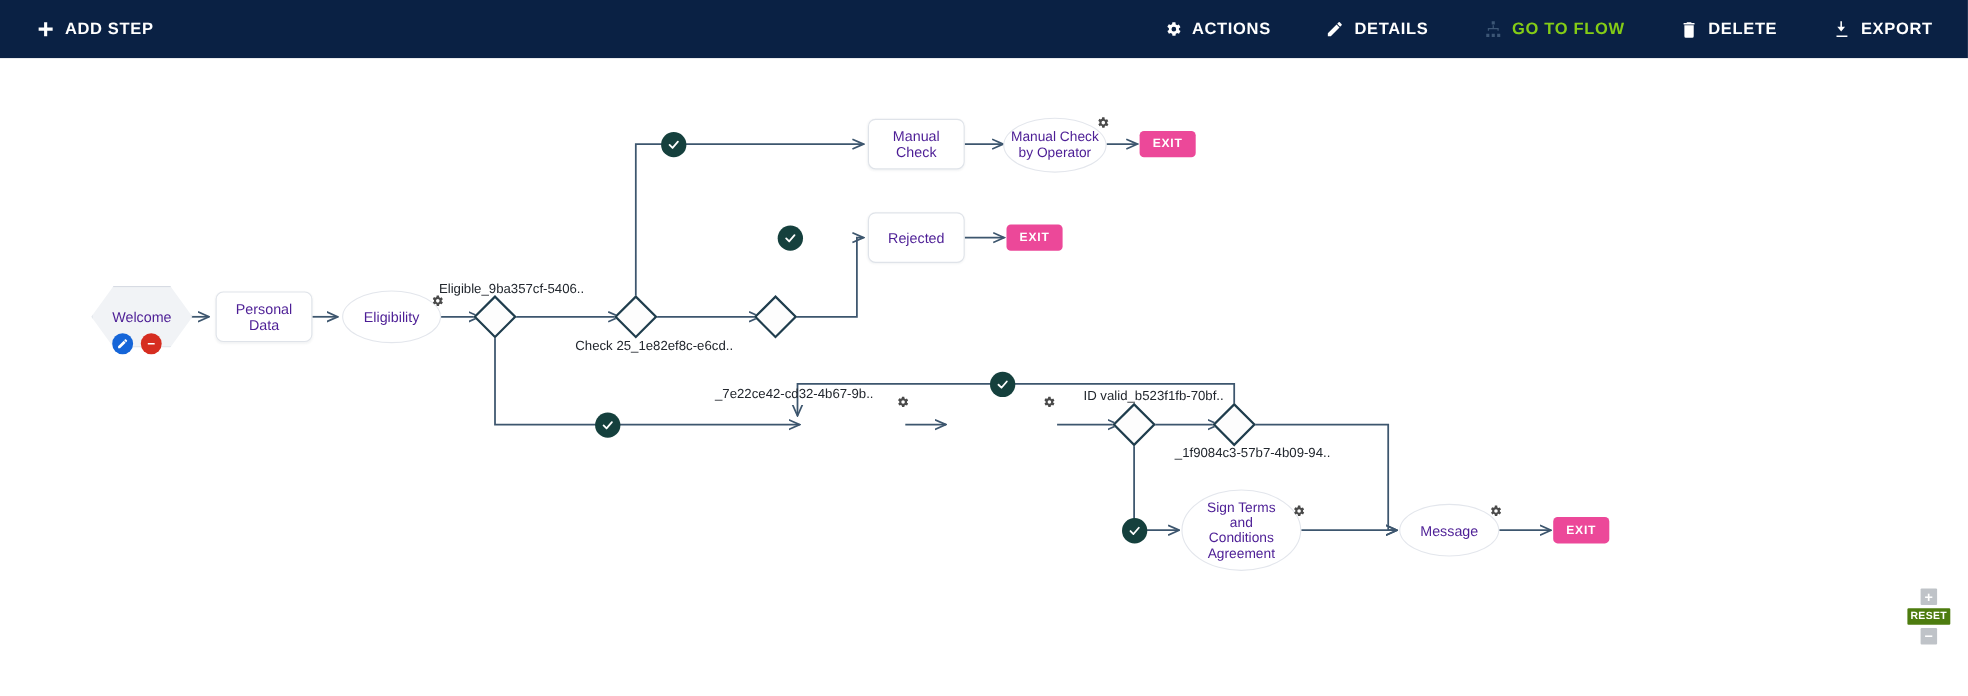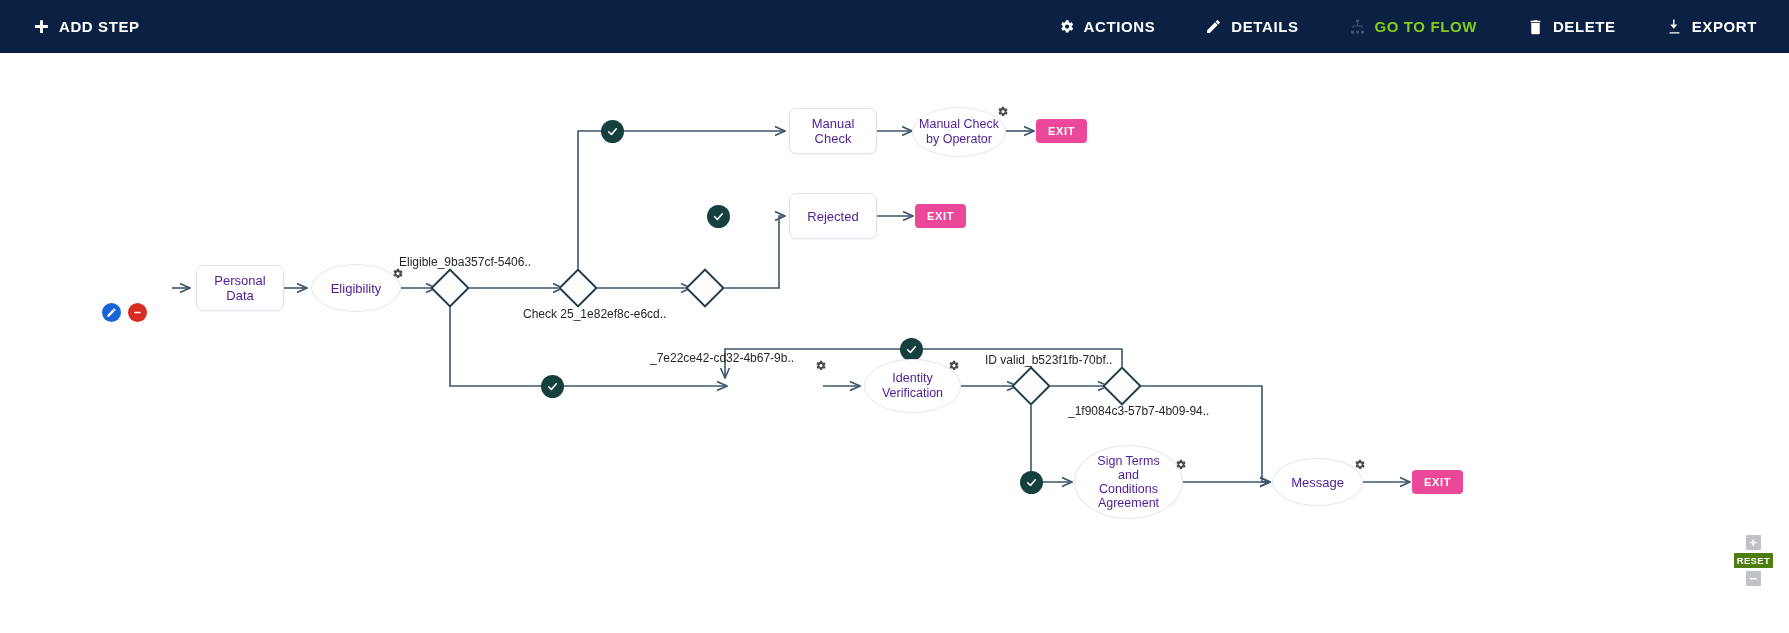--- a/index.html
+++ b/index.html
@@ -254,20 +254,23 @@
       <path d="M1136,333 L1262,333 L1262,429 L1270,429" marker-end="url(#arw)"></path>
 
       <path d="M1031,348 L1031,429 L1072,429" marker-end="url(#arw)"></path>
 
       <path d="M1183,429 L1270,429" marker-end="url(#arw)"></path>
 
       <path d="M1363,429 L1410,429" marker-end="url(#arw)"></path>
     </g>
   </svg>
 
+  <div class="node n-hex" style="left:83px; top:207px;">
+    <span class="n-label">Welcome</span>
+  </div>
   <div class="wc-actions" style="left:102px; top:250px;">
     <span class="wc-ic wc-edit">
       <svg viewBox="0 0 24 24" fill="#ffffff">
           <path d="M3 17.2V21h3.8L18 9.8 14.2 6 3 17.2zM20.7 7.1a1 1 0 0 0 0-1.4l-2.4-2.4a1 1 0 0 0-1.4 0L15 5.2 18.8 9l1.9-1.9z"></path>
         </svg>
     </span>
     <span class="wc-ic wc-del">
       <svg viewBox="0 0 24 24" fill="#ffffff">
           <rect x="5" y="10.5" width="14" height="3" rx="1"></rect>
         </svg>
@@ -352,26 +355,20 @@
   <div class="node n-exit" style="left:915px; top:151px;">
     <span>EXIT</span>
   </div>
 
   <span class="gear" style="left:814px; top:306px;">
     <svg viewBox="0 0 24 24" fill="#4a4a4a">
         <path d="M19.4 13a7.6 7.6 0 0 0 0-2l2-1.5-2-3.4-2.4 1a7.5 7.5 0 0 0-1.7-1L14.9 3h-3.9l-.4 2.6c-.6.2-1.2.6-1.7 1l-2.4-1-2 3.4L6.6 11a7.6 7.6 0 0 0 0 2l-2 1.5 2 3.4 2.4-1c.5.4 1.1.8 1.7 1l.4 2.6h3.9l.4-2.6c.6-.2 1.2-.6 1.7-1l2.4 1 2-3.4zM12.9 15a3 3 0 1 1 0-6 3 3 0 0 1 0 6z"></path>
       </svg>
   </span>
 
-  <div class="node n-ellipse" style="left:864px; top:306px; width:97px; height:54px;">
-    <span class="n-label small">
-      <span>Identity</span><br>
-      <span>Verification</span>
-    </span>
-  </div>
   <span class="gear" style="left:947px; top:306px;">
     <svg viewBox="0 0 24 24" fill="#4a4a4a">
         <path d="M19.4 13a7.6 7.6 0 0 0 0-2l2-1.5-2-3.4-2.4 1a7.5 7.5 0 0 0-1.7-1L14.9 3h-3.9l-.4 2.6c-.6.2-1.2.6-1.7 1l-2.4-1-2 3.4L6.6 11a7.6 7.6 0 0 0 0 2l-2 1.5 2 3.4 2.4-1c.5.4 1.1.8 1.7 1l.4 2.6h3.9l.4-2.6c.6-.2 1.2-.6 1.7-1l2.4 1 2-3.4zM12.9 15a3 3 0 1 1 0-6 3 3 0 0 1 0 6z"></path>
       </svg>
   </span>
 
   <div class="node n-ellipse" style="left:1074px; top:392px; width:109px; height:74px;">
     <span class="n-label small" style="line-height:14px;">
       <span>Sign Terms</span><br>
       <span>and</span><br>

